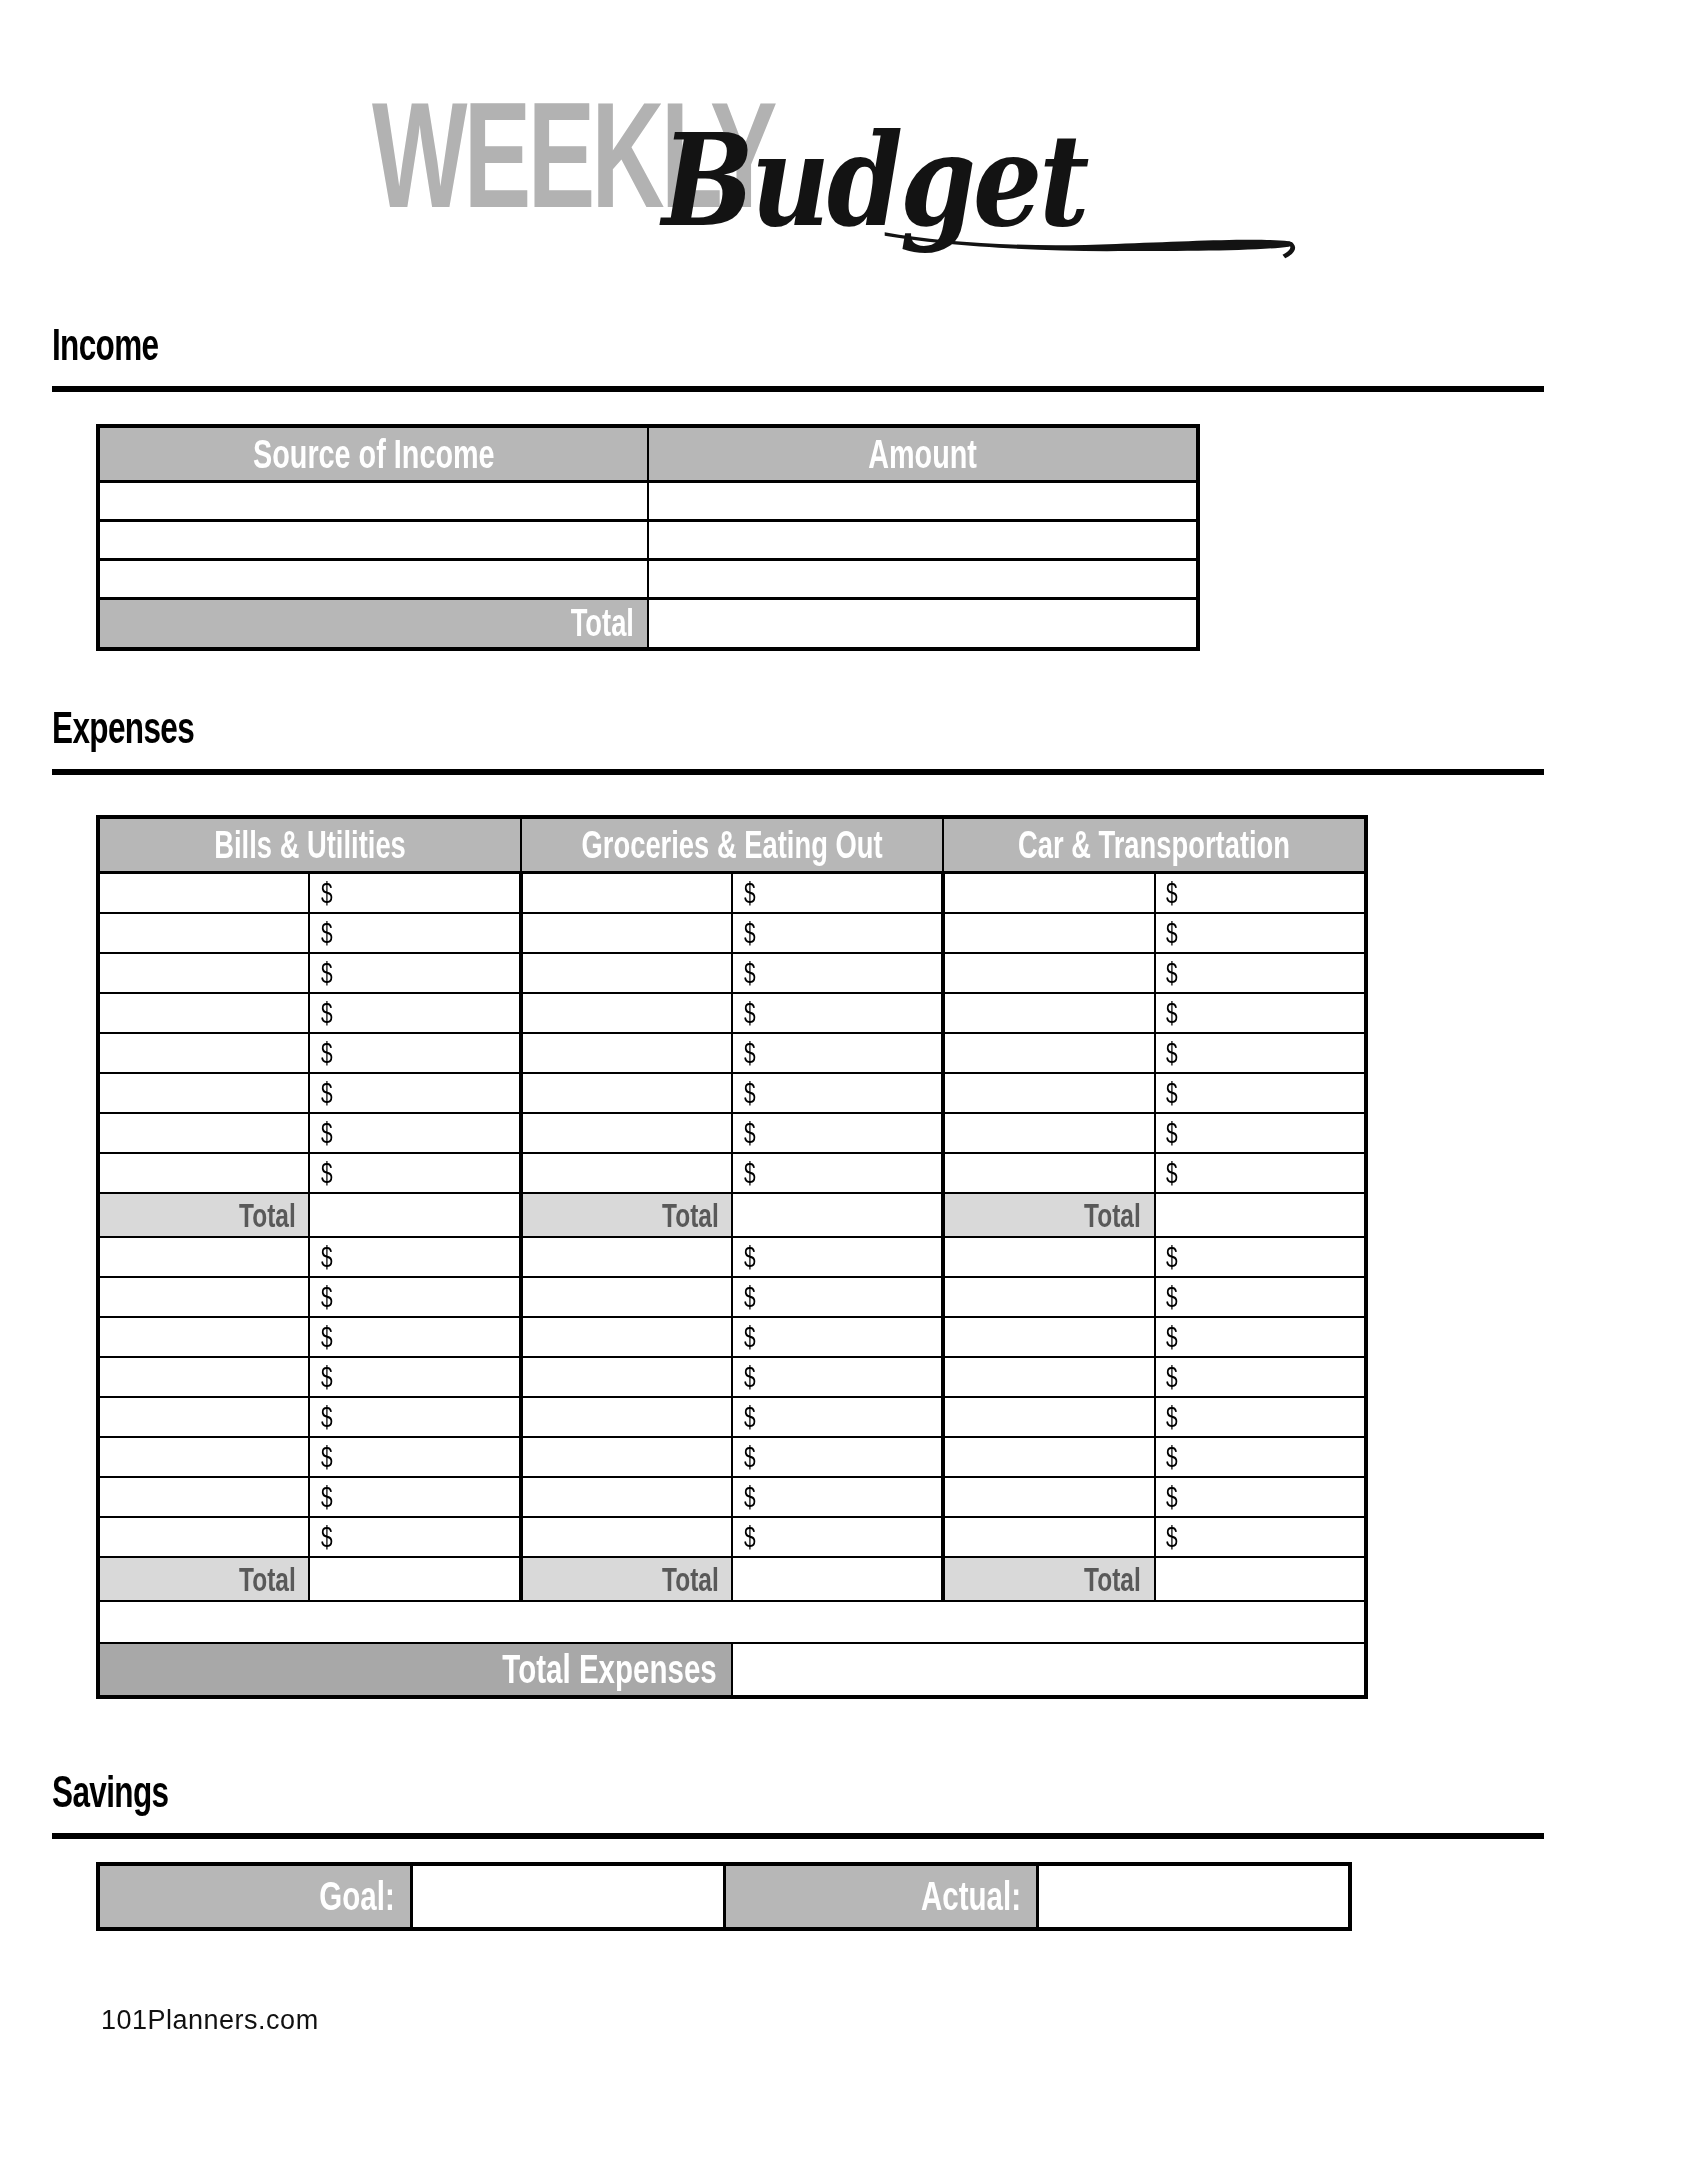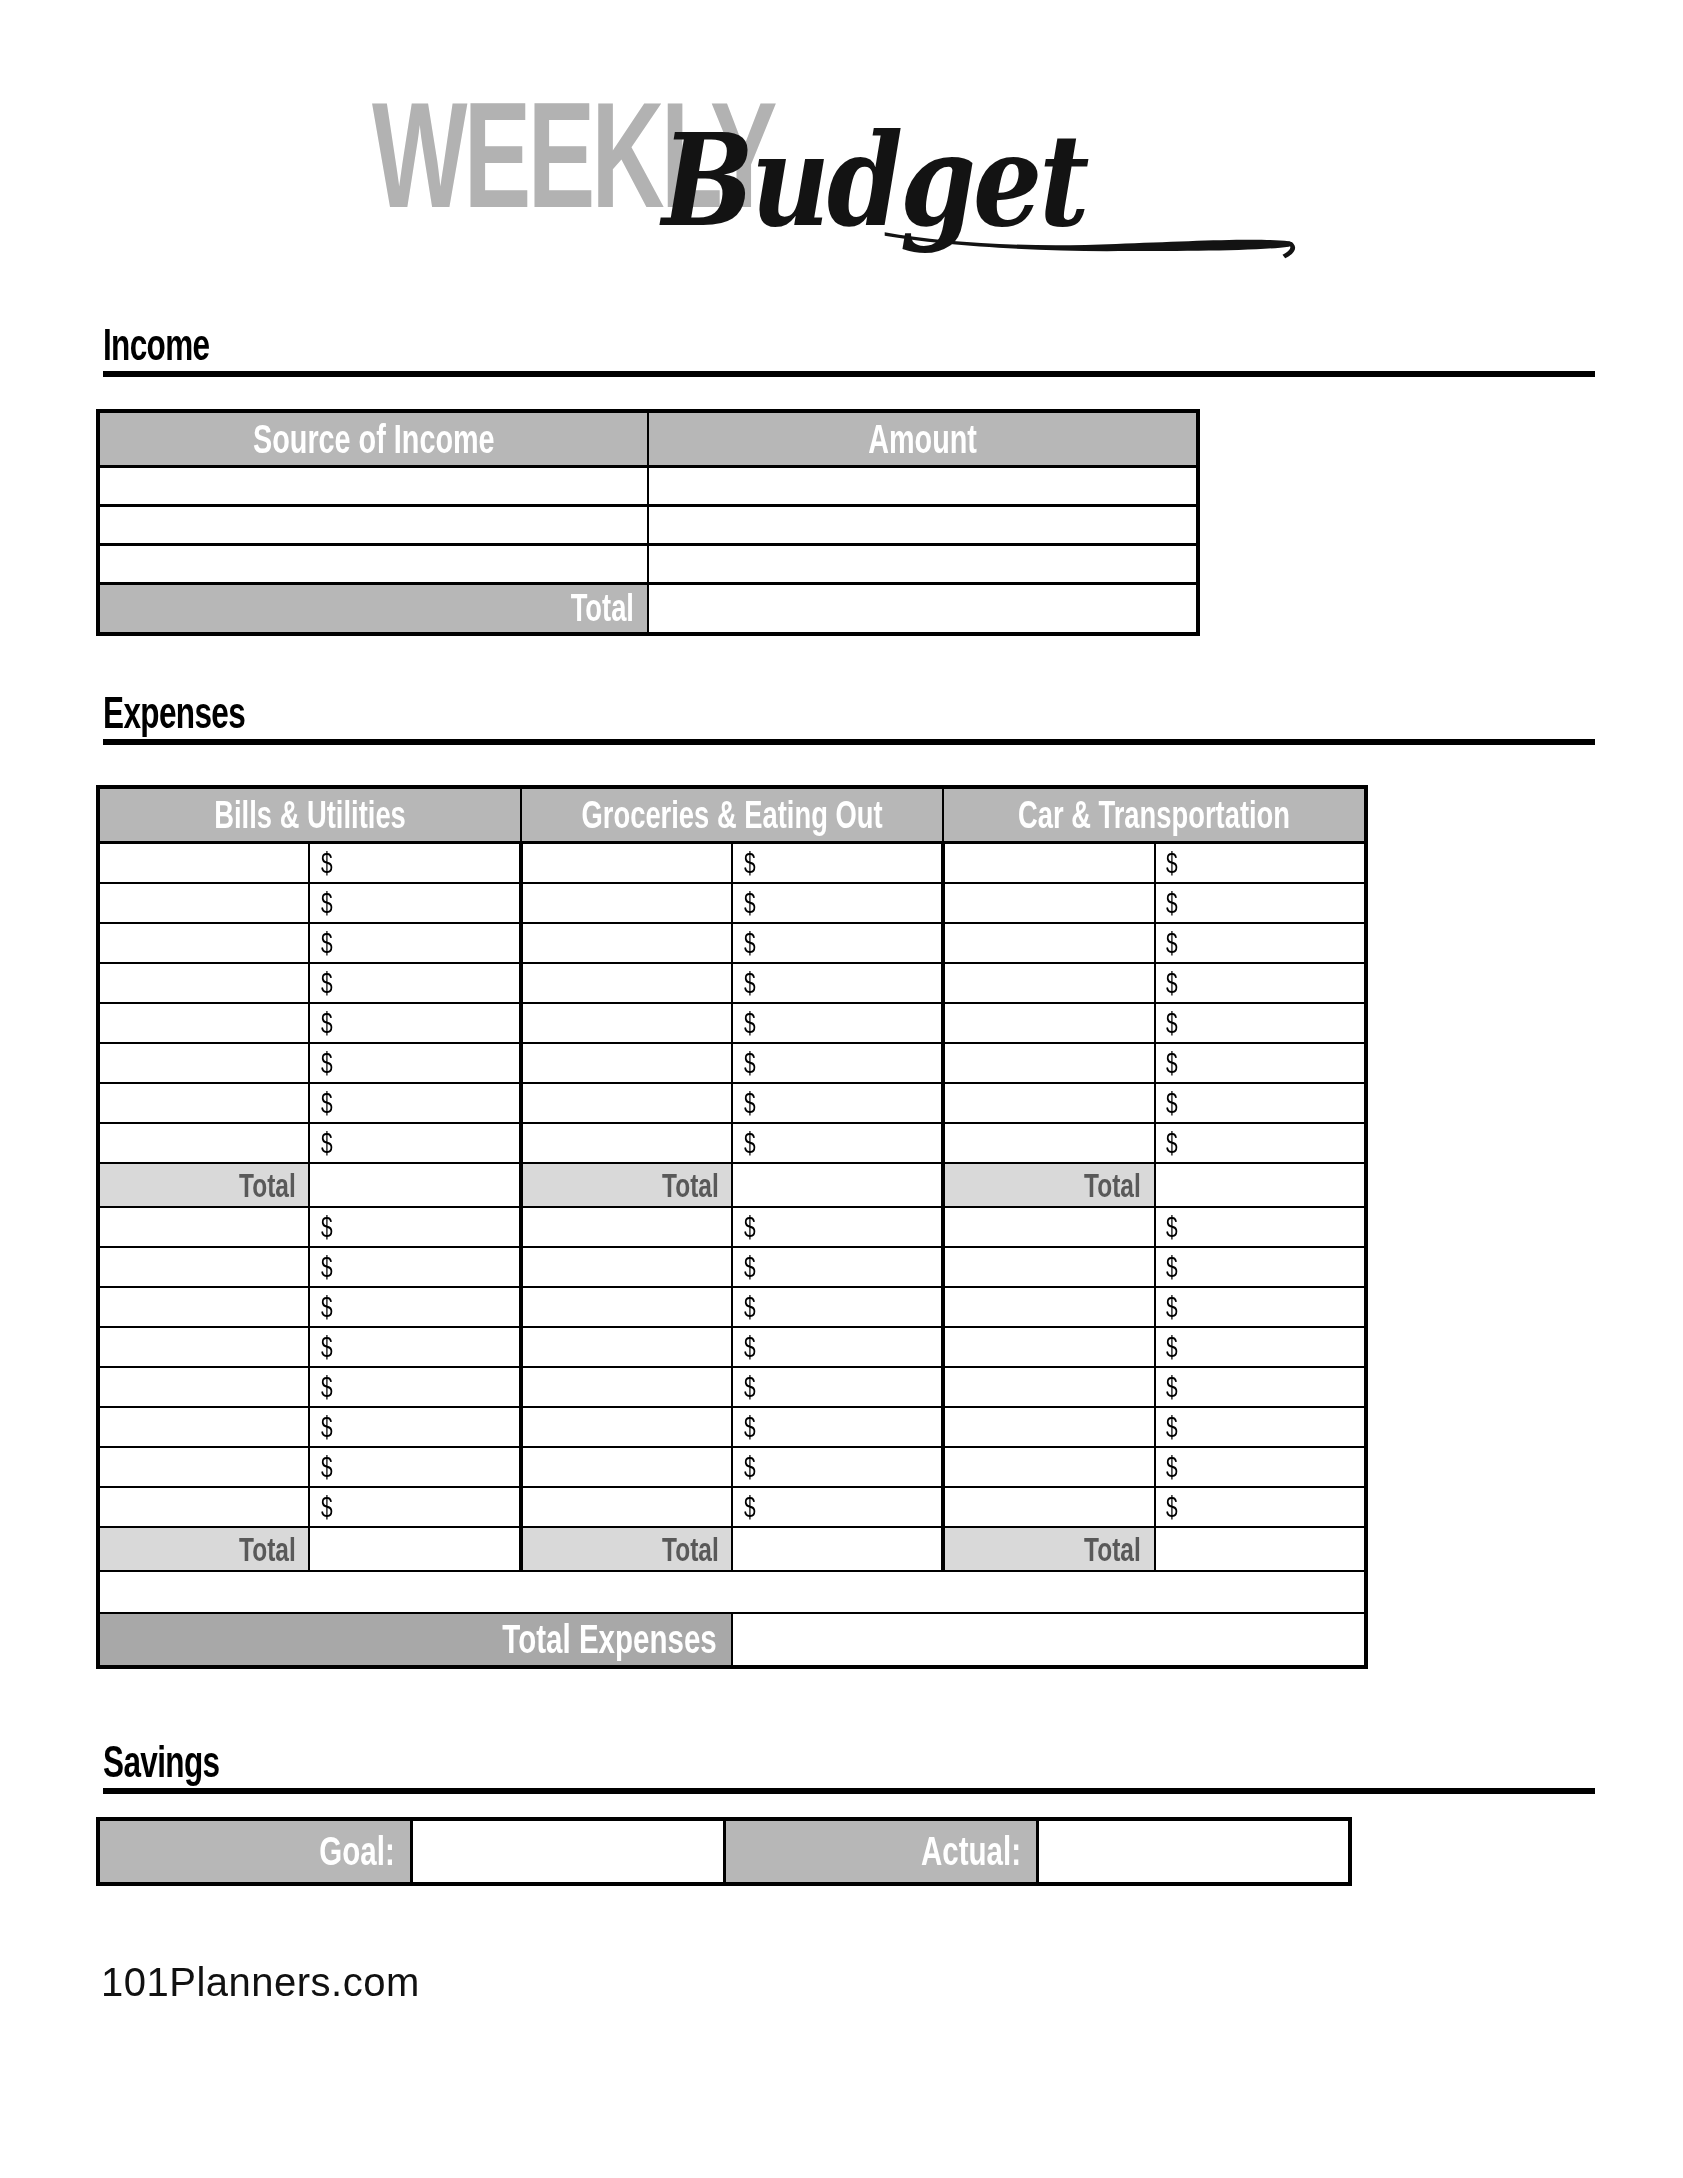--- a/index.html
+++ b/index.html
@@ -18,21 +18,21 @@
   .logo-weekly{position:absolute;left:372px;top:79px;font-size:151px;font-weight:800;
     color:var(--logo-gray);letter-spacing:-5.4px;line-height:1;white-space:nowrap;
     transform:scaleX(0.67);transform-origin:left top;}
   .logo-budget{position:absolute;left:662px;top:110px;z-index:2;
     font-family:"DejaVu Serif",serif;font-style:italic;font-weight:bold;
     font-size:128px;line-height:1.1;color:#131313;letter-spacing:-3.6px;white-space:nowrap;
     transform:scaleX(0.85);transform-origin:left top;}
   .logo-flourish{position:absolute;left:882px;top:214px;z-index:1;}
 
   
-  .sec-head{margin-left:103px;width:1492px;border-bottom:6.3px solid #000;padding-bottom:4px;line-height:1;}
+  .sec-head{margin-left:52px;width:1492px;border-bottom:6.3px solid #000;padding-bottom:19px;line-height:1;}
   .sec-title{display:inline-block;font-size:45px;font-weight:800;letter-spacing:-0.9px;
     transform:scaleX(0.70);transform-origin:left bottom;white-space:nowrap;}
   #expenses-section .sec-head{margin-top:54px;}
   #savings-section .sec-head{margin-top:70px;text-decoration:underline;}
 
   
   .cond{display:inline-block;transform:scaleX(0.72);white-space:nowrap;}
   .c-center{transform-origin:center center;}
   .c-right{transform-origin:100% 50%;}
   .c-left{transform-origin:0 50%;}
@@ -64,21 +64,21 @@
   .expenses-table .grand-label-cell{background:var(--bar-gray);height:49px;text-align:right;padding-right:14.4px;}
   .expenses-table .grand-label-cell .cond{color:#fff;font-size:41px;font-weight:800;}
 
   
   .savings-table{width:1256px;margin:23.4px 0 0 96px;border:4.5px solid #000;}
   .savings-table td{border:3.6px solid #000;height:59px;vertical-align:middle;background:#fff;}
   .savings-table .s-label{background:var(--header-gray);text-align:right;padding-right:14.4px;}
   .savings-table .s-label .cond{color:#fff;font-size:41px;font-weight:800;}
 
   
-  .footer{margin:74px 0 0 101px;font-size:40px;color:#111;letter-spacing:0.5px;}
+  .footer{margin:74px 0 0 101px;font-size:27px;color:#111;letter-spacing:0.5px;}
 </style>
 </head>
 <body>
 
 <div class="page">
 
   <header class="logo-area">
     <div class="logo-weekly">WEEKLY</div>
     <div class="logo-budget">Budget</div>
     <svg class="logo-flourish" width="423" height="50" viewBox="0 0 470 55">

